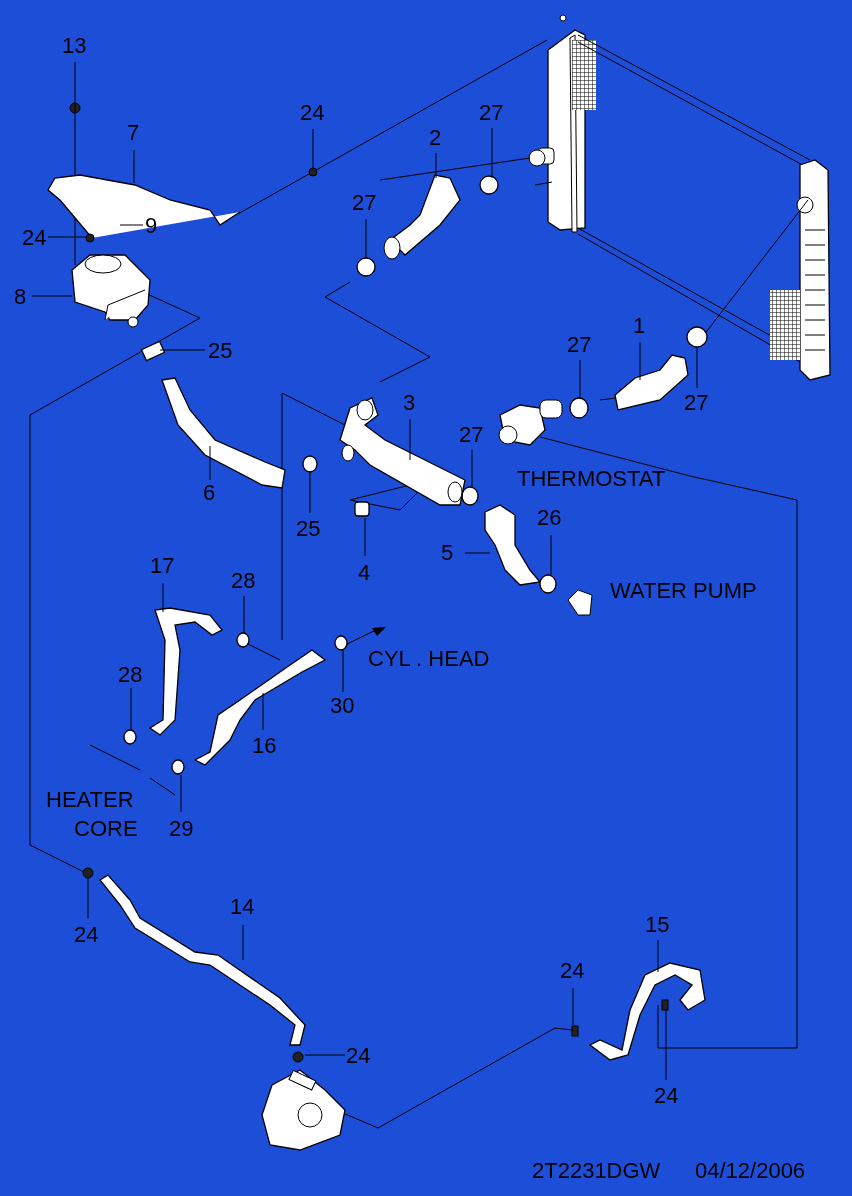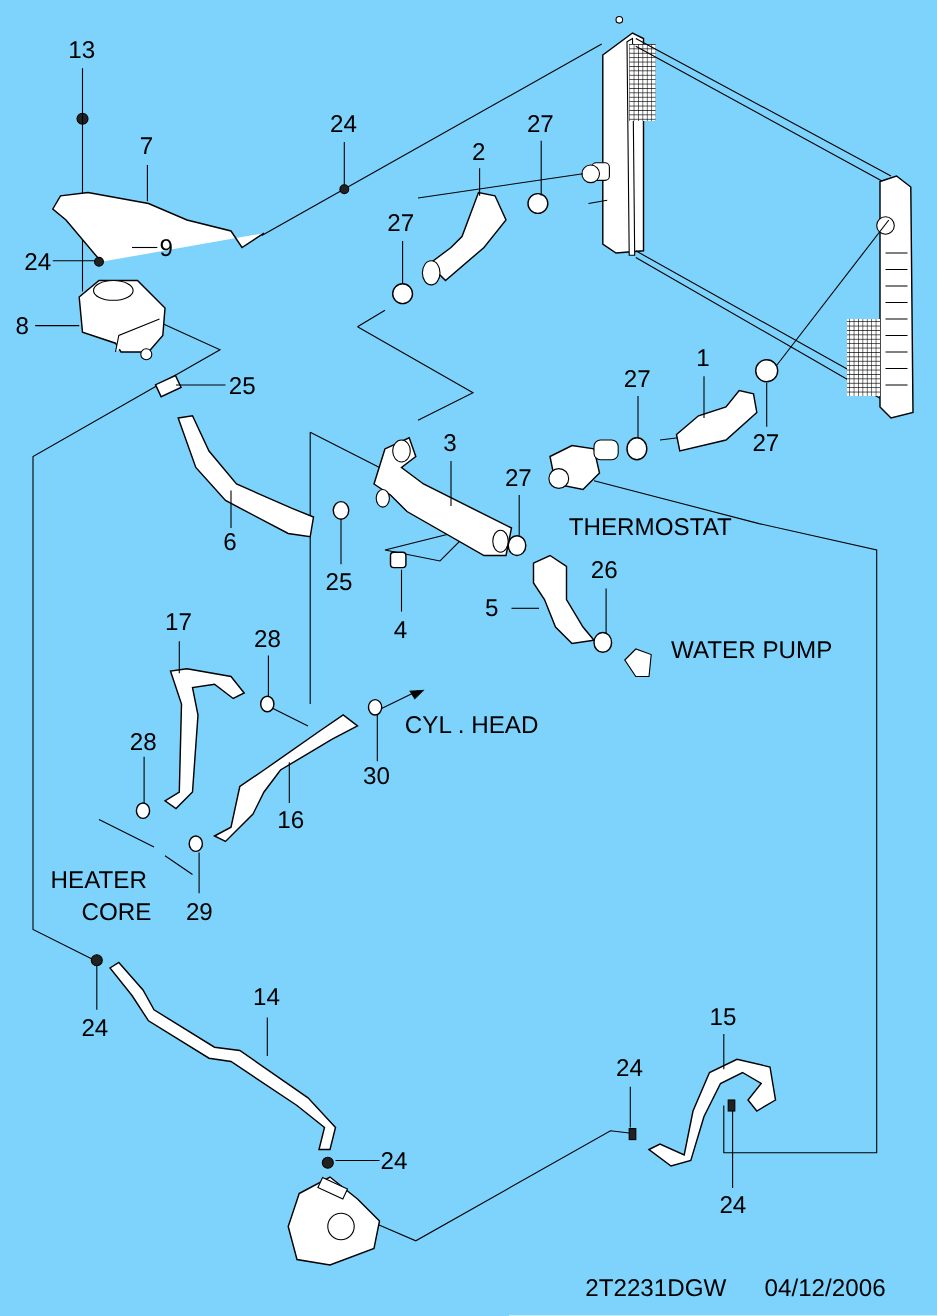--- a/index.html
+++ b/index.html
@@ -1,16 +1,16 @@
 <!DOCTYPE html>
 <html><head>
 <meta charset="utf-8">
 <style>
   html, body { margin: 0; padding: 0; background: #ffffff; }
-  #canvas { position: relative; width: 852px; height: 1196px; overflow: hidden; background: #7dd3fc; }
+  #canvas { position: relative; width: 852px; height: 1196px; overflow: hidden; background: #1d4ed8; }
   svg { position: absolute; left: 0; top: 0; }
   .lbl { font-family: "Liberation Sans", sans-serif; font-size: 22px; fill: #000; }
   .ln { stroke: #000; stroke-width: 1; fill: none; }
   .part { stroke: #000; stroke-width: 1.3; fill: #fff; }
   .thin { stroke: #000; stroke-width: 1; fill: #fff; }
   .dark { fill: #222; stroke: #000; }
   .hatch { fill: url(#grid); stroke: none; }
 </style>
 </head>
 <body>

